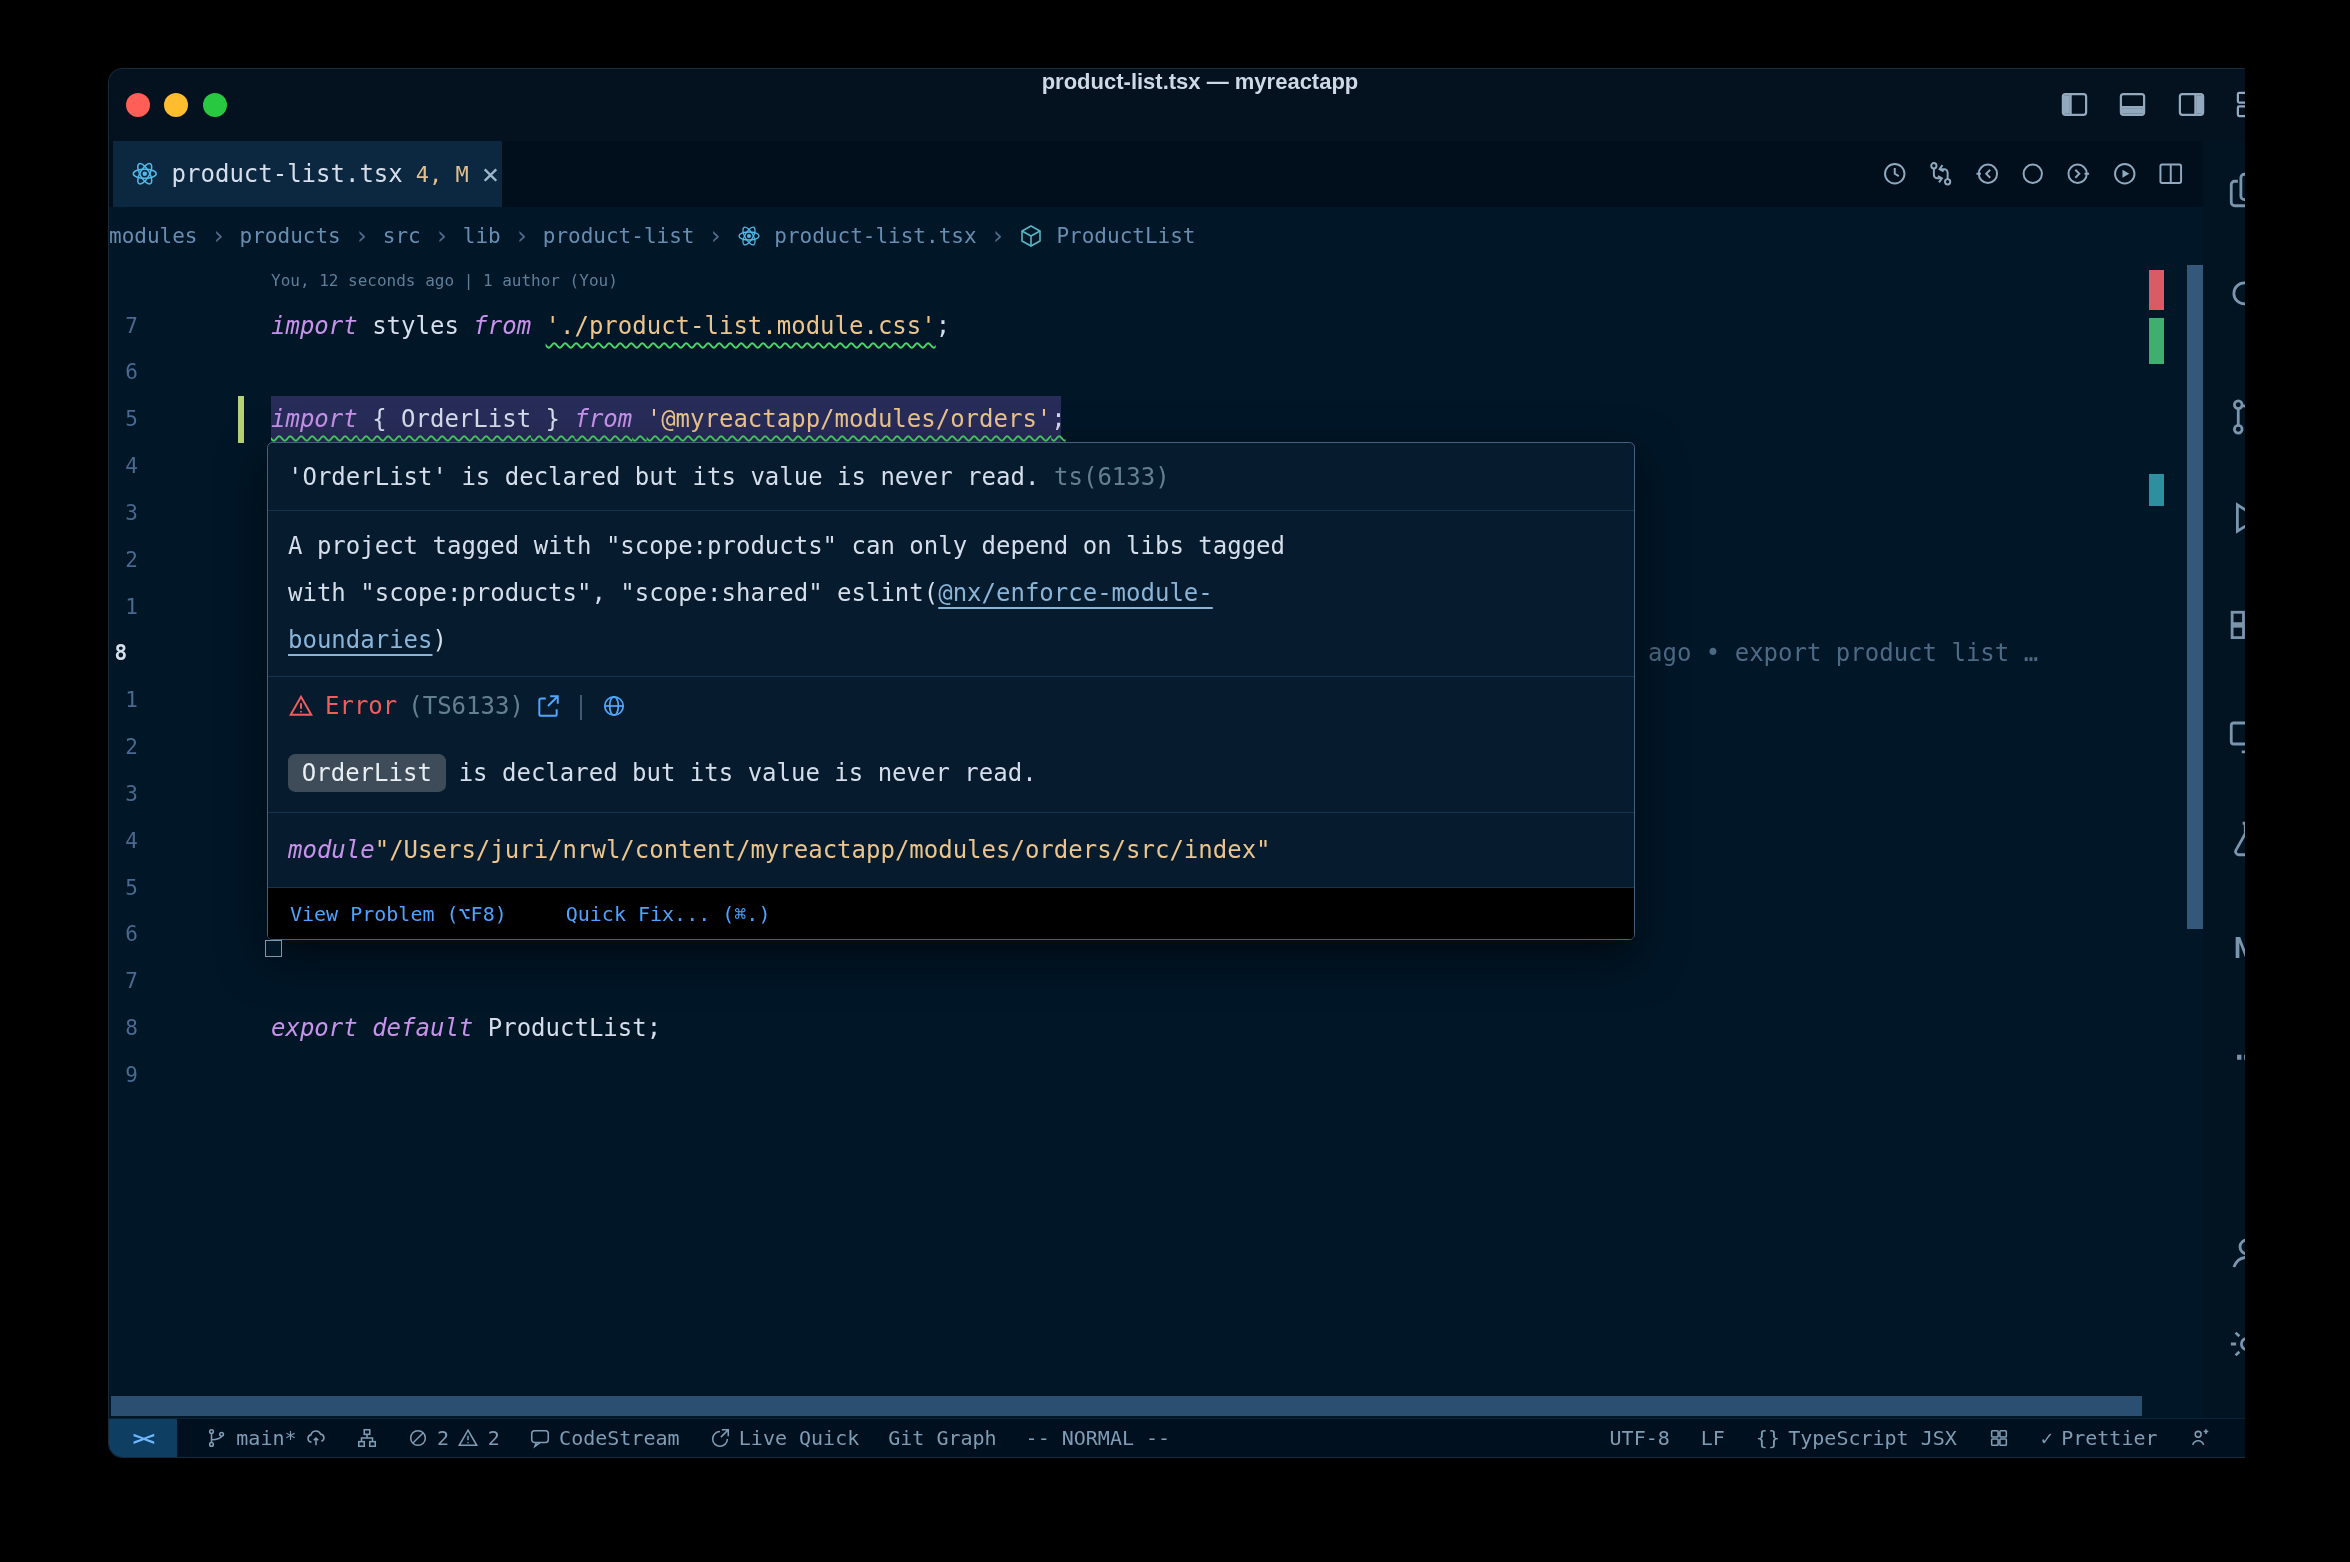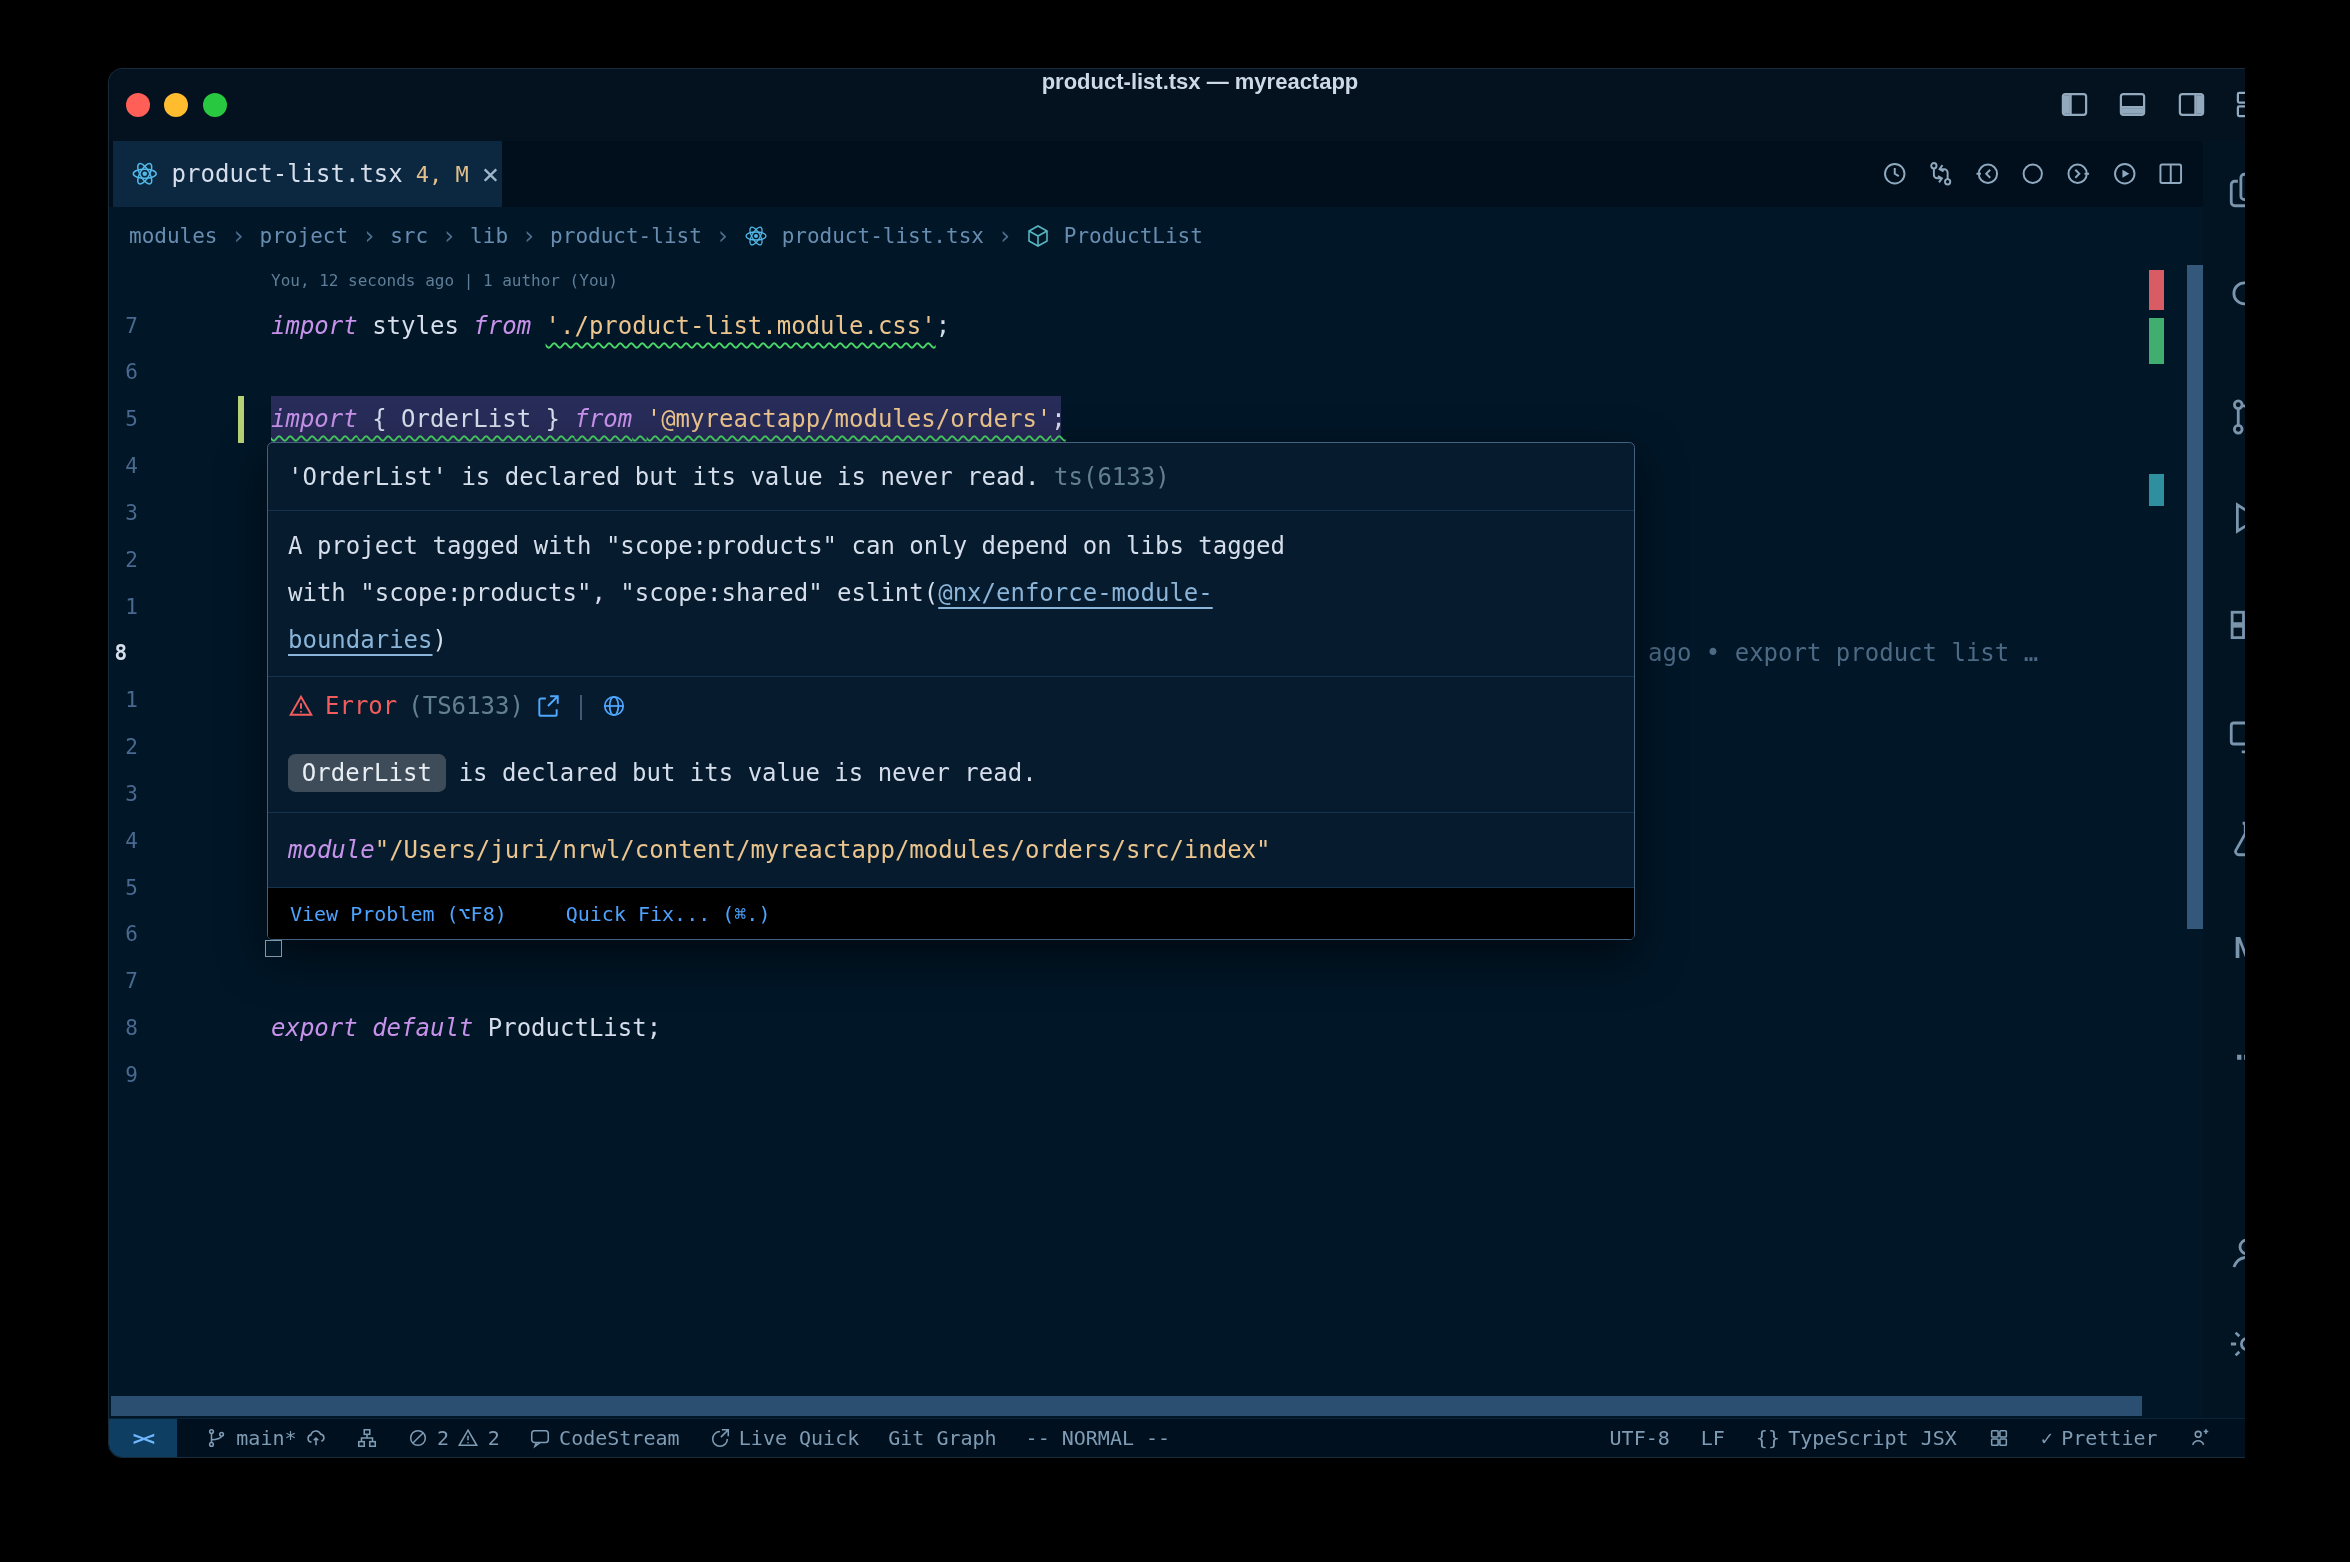--- a/index.html
+++ b/index.html
@@ -27,21 +27,21 @@
          display:flex; align-items:center; padding:0 18.4px; gap:13px; }
   .tab svg.react { width:27.5px; height:27.5px; flex:none; }
   .tab-label { font-size:24px; color:#d6deeb; white-space:pre; }
   .tab-badge { font-size:22px; color:#e2c08d; white-space:pre; }
   .tab-close { margin-left:auto; font-size:29px; color:#9fb6c9; line-height:1; }
   .editor-actions { position:absolute; right:61px; top:0; height:66px; display:flex; align-items:center; gap:18.4px; }
   .editor-actions svg { width:27.5px; height:27.5px; stroke:#8fa9bf; fill:none; stroke-width:1.7; }
 
   
   .breadcrumbs { position:absolute; left:0; top:138px; width:100%; height:57px; display:flex;
-                 align-items:center; padding-left:20px; gap:13.8px; font-size:21px; color:#688db0; }
+                 align-items:center; gap:13.8px; font-size:21px; color:#688db0; }
   .crumb { white-space:pre; }
   .crumb-sep { color:#4e6e8c; font-size:24px; }
   .breadcrumbs svg { width:24px; height:24px; }
 
   
   .editor { position:absolute; left:0; top:195px; right:88px; bottom:39px; overflow:hidden; background:#011627; }
   .codelens { position:absolute; left:162px; top:7.3px; font-size:16px; color:#5f7e97; white-space:pre; }
   .ln { position:absolute; left:0; width:29px; text-align:right; font-size:21px; color:#4a6990; line-height:47px; }
   .ln.cur { left:5.5px; width:auto; text-align:left; color:#d6deeb; font-weight:bold; }
   .git-mod { position:absolute; left:129px; width:6.4px; height:47px; background:#b7d175; }
@@ -192,21 +192,21 @@
             <circle cx="5" cy="12" r="1.6" fill="#8fa9bf" stroke="none"></circle>
             <circle cx="12" cy="12" r="1.6" fill="#8fa9bf" stroke="none"></circle>
             <circle cx="19" cy="12" r="1.6" fill="#8fa9bf" stroke="none"></circle>
           </svg>
       </div>
     </div>
 
     <div class="breadcrumbs">
       <span class="crumb">modules</span>
       <span class="crumb-sep">›</span>
-      <span class="crumb">project</span>
+      <span class="crumb">products</span>
       <span class="crumb-sep">›</span>
       <span class="crumb">src</span>
       <span class="crumb-sep">›</span>
       <span class="crumb">lib</span>
       <span class="crumb-sep">›</span>
       <span class="crumb">product-list</span>
       <span class="crumb-sep">›</span>
       <svg viewBox="0 0 24 24">
           <circle cx="12" cy="12" r="2" fill="#53b9e8"></circle>
           <g fill="none" stroke="#53b9e8" stroke-width="1.3">

